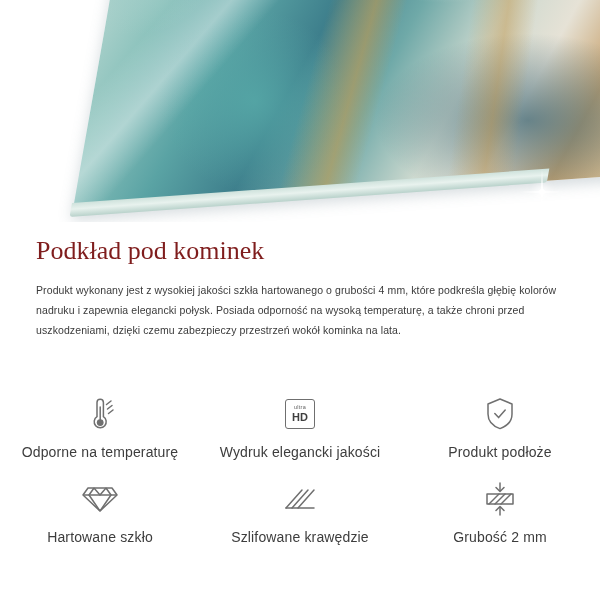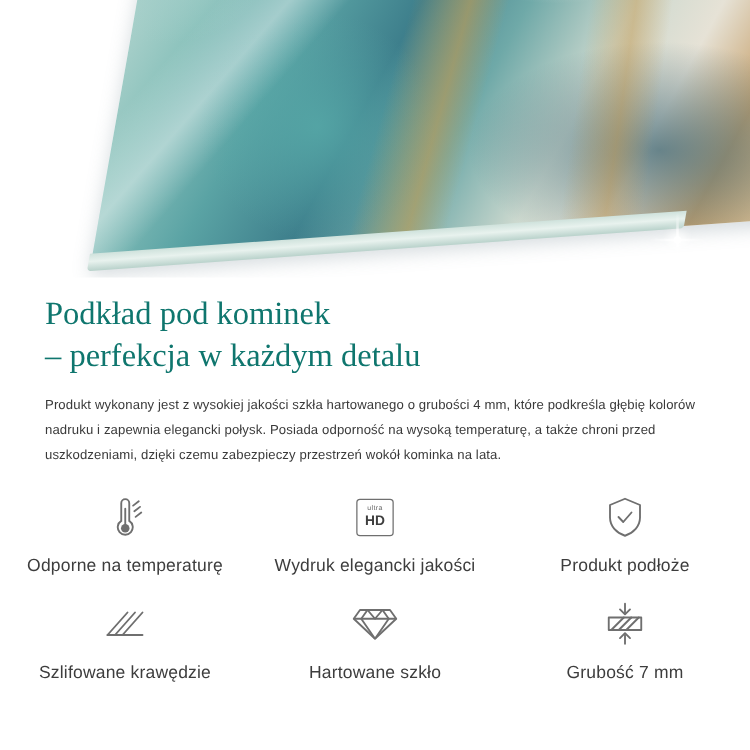--- a/index.html
+++ b/index.html
@@ -91,21 +91,21 @@
     background: linear-gradient(180deg, rgba(255,255,255,0) 0%, #fff 50%, rgba(255,255,255,0) 100%); border-radius: 0;}
   .sparkle .core { left: 50%; top: 50%; width: 6px; height: 6px; margin: -3px 0 0 -3px;
     box-shadow: 0 0 8px 4px rgba(255,255,255,0.9); }
 
   
   .content { position: absolute; left: 0; top: 222px; width: 600px; }
   .headline {
     font-family: "Liberation Serif", serif;
     font-size: 26px;
     line-height: 34px;
-    color: #0f766e;
+    color: #7f1d1d;
     padding: 12px 36px 0 36px;
     font-weight: normal;
   }
   .headline .l2 { display: block; }
   .body-copy {
     margin-top: 12px;
     padding: 0 34px 0 36px;
     font-size: 10.5px;
     line-height: 20px;
     color: #3a3a3a;
@@ -169,21 +169,20 @@
     <div class="sparkle" style="left:556px; top:196px; width:26px; height:26px;">
       <i class="h"></i>
         <i class="v"></i>
         <i class="core" style="width:4px;height:4px;margin:-2px 0 0 -2px;box-shadow:0 0 5px 2px rgba(255,255,255,0.9);"></i>
     </div>
   </div>
 
   <div class="content">
     <h1 class="headline">
       <span>Podkład pod kominek</span>
-      <span class="l2">– perfekcja w każdym detalu</span>
     </h1>
     <p class="body-copy">Produkt wykonany jest z wysokiej jakości szkła hartowanego o grubości 4 mm, które podkreśla głębię kolorów nadruku i zapewnia elegancki połysk. Posiada odporność na wysoką temperaturę, a także chroni przed uszkodzeniami, dzięki czemu zabezpieczy przestrzeń wokół kominka na lata.</p>
   </div>
 
   <div class="features">
 
     <div class="feature">
       <div class="ico">
         <svg width="34" height="36" viewBox="0 0 34 36" fill="none" stroke="#6f6f6f" stroke-width="1.5" stroke-linecap="round">
           <path d="M14 6.5a3.2 3.2 0 0 1 6.4 0v14.2a6 6 0 1 1-6.4 0z"></path>
@@ -212,53 +211,53 @@
         <svg width="34" height="38" viewBox="0 0 34 38" fill="none" stroke="#6f6f6f" stroke-width="1.5" stroke-linejoin="round" stroke-linecap="round">
           <path d="M17 4 L29 9 v10 c0 7-5.2 12.2-12 14.6C10.2 31.2 5 26 5 19 V9z"></path>
           <path d="M11.8 18.6 l3.8 4 6.6 -7.6"></path>
         </svg>
       </div>
       <div class="cap">Produkt podłoże</div>
     </div>
 
     <div class="feature">
       <div class="ico">
-        <svg width="36" height="30" viewBox="0 0 36 30" fill="none" stroke="#6f6f6f" stroke-width="1.5" stroke-linecap="round">
-          <path d="M4 24 L20 6"></path>
-          <path d="M10 24 L26 6"></path>
-          <path d="M16 24 L32 6"></path>
-          <path d="M4 24 L32 24"></path>
-        </svg>
-      </div>
-      <div class="cap">Szlifowane krawędzie</div>
-    </div>
-
-    <div class="feature">
-      <div class="ico">
         <svg width="38" height="34" viewBox="0 0 38 34" fill="none" stroke="#6f6f6f" stroke-width="1.5" stroke-linejoin="round">
           <path d="M7 6 h24 l5 7 -17 16 -17 -16z"></path>
           <path d="M2 13 h34"></path>
           <path d="M13 6 l-5 7 11 16"></path>
           <path d="M25 6 l5 7 -11 16"></path>
           <path d="M13 6 l6 7 6 -7"></path>
         </svg>
       </div>
       <div class="cap">Hartowane szkło</div>
+    </div>
+
+    <div class="feature">
+      <div class="ico">
+        <svg width="36" height="30" viewBox="0 0 36 30" fill="none" stroke="#6f6f6f" stroke-width="1.5" stroke-linecap="round">
+          <path d="M4 24 L20 6"></path>
+          <path d="M10 24 L26 6"></path>
+          <path d="M16 24 L32 6"></path>
+          <path d="M4 24 L32 24"></path>
+        </svg>
+      </div>
+      <div class="cap">Szlifowane krawędzie</div>
     </div>
 
     <div class="feature">
       <div class="ico">
         <svg width="38" height="36" viewBox="0 0 38 36" fill="none" stroke="#6f6f6f" stroke-width="1.5" stroke-linecap="round" stroke-linejoin="round">
           <path d="M19 2 v7"></path>
           <path d="M15 6.5 L19 10.5 L23 6.5"></path>
           <path d="M19 34 v-7"></path>
           <path d="M15 29.5 L19 25.5 L23 29.5"></path>
           <rect x="6" y="13" width="26" height="10"></rect>
           <path d="M8 23 L18 13"></path>
           <path d="M14 23 L24 13"></path>
           <path d="M20 23 L30 13"></path>
         </svg>
       </div>
-      <div class="cap">Grubość 7 mm</div>
+      <div class="cap">Grubość 2 mm</div>
     </div>
 
   </div>
 </div>
 
 </body></html>

